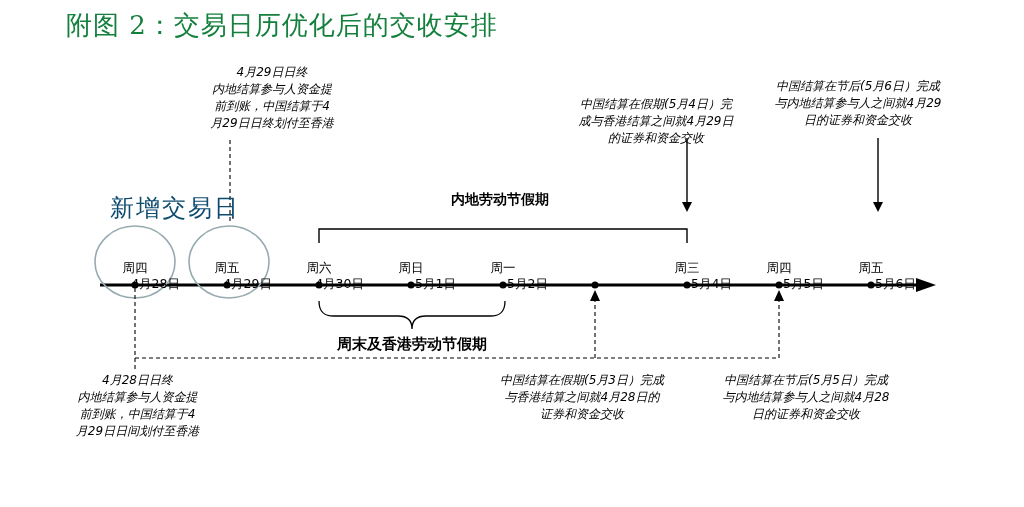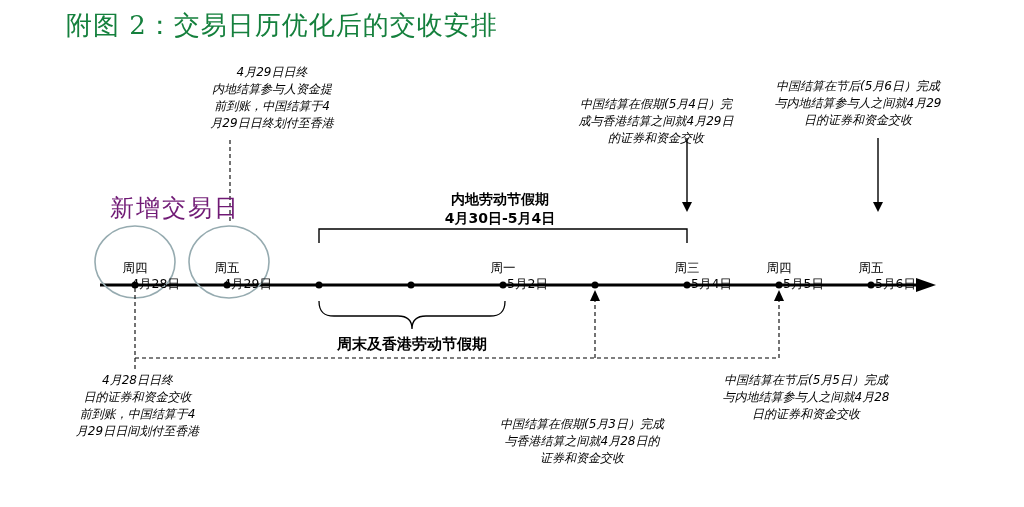--- a/index.html
+++ b/index.html
@@ -17,21 +17,21 @@
     font-family:"DejaVu Serif","Liberation Serif",serif;
     font-size:26px;
     letter-spacing:1px;
     color:#15803d;
   }
   #new-days-label{
     left:110px;top:192px;
     font-family:"DejaVu Serif","Liberation Serif",serif;
     font-size:24px;
     letter-spacing:2px;
-    color:#701a75;
+    color:#0c4a6e;
   }
   .ann{
     text-align:center;
     font-size:12px;
     line-height:17px;
     white-space:pre-line;
     color:#000;
     font-style:italic;
   }
   .tl-point{
@@ -129,30 +129,37 @@
   <div class="abs ann" style="left:560px;top:96px;width:192px;">中国结算在假期(5月4日）完
 成与香港结算之间就4月29日
 的证券和资金交收</div>
 
   <div class="abs ann" style="left:748px;top:78px;width:220px;">中国结算在节后(5月6日）完成
 与内地结算参与人之间就4月29
 日的证券和资金交收</div>
 
   <div id="holiday-top-label" class="abs">
     <div>内地劳动节假期</div>
-    <div>4月30日-5月4日</div>
   </div>
 
   <div class="tl-point" style="left:90px">
     <div class="tl-day">周四</div>
     <div class="tl-date">4月28日</div>
   </div>
   <div class="tl-point" style="left:182px">
     <div class="tl-day">周五</div>
     <div class="tl-date">4月29日</div>
+  </div>
+  <div class="tl-point" style="left:274px">
+    <div class="tl-day">周六</div>
+    <div class="tl-date">4月30日</div>
+  </div>
+  <div class="tl-point" style="left:366px">
+    <div class="tl-day">周日</div>
+    <div class="tl-date">5月1日</div>
   </div>
   <div class="tl-point" style="left:458px">
     <div class="tl-day">周一</div>
     <div class="tl-date">5月2日</div>
   </div>
   <div class="tl-point" style="left:642px">
     <div class="tl-day">周三</div>
     <div class="tl-date">5月4日</div>
   </div>
   <div class="tl-point" style="left:734px">
@@ -160,25 +167,25 @@
     <div class="tl-date">5月5日</div>
   </div>
   <div class="tl-point" style="left:826px">
     <div class="tl-day">周五</div>
     <div class="tl-date">5月6日</div>
   </div>
 
   <div id="weekend-label" class="abs">周末及香港劳动节假期</div>
 
   <div class="abs ann" style="left:40px;top:372px;width:195px;">4月28日日终
-日的证券和资金交收
+内地结算参与人资金提
 前到账，中国结算于4
 月29日日间划付至香港</div>
 
-  <div class="abs ann" style="left:486px;top:372px;width:192px;margin-top:44px;">中国结算在假期(5月3日）完成
+  <div class="abs ann" style="left:486px;top:372px;width:192px;">中国结算在假期(5月3日）完成
 与香港结算之间就4月28日的
 证券和资金交收</div>
 
   <div class="abs ann" style="left:700px;top:372px;width:212px;">中国结算在节后(5月5日）完成
 与内地结算参与人之间就4月28
 日的证券和资金交收</div>
 
 </div>
 
 </body></html>

